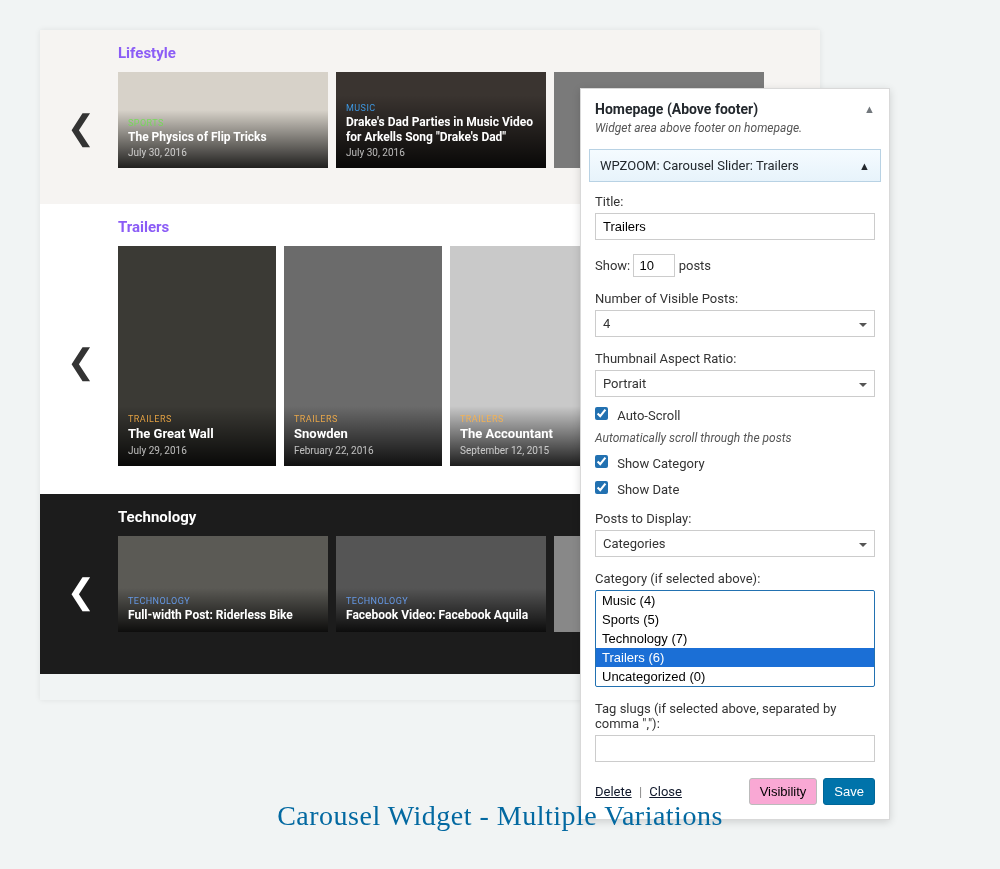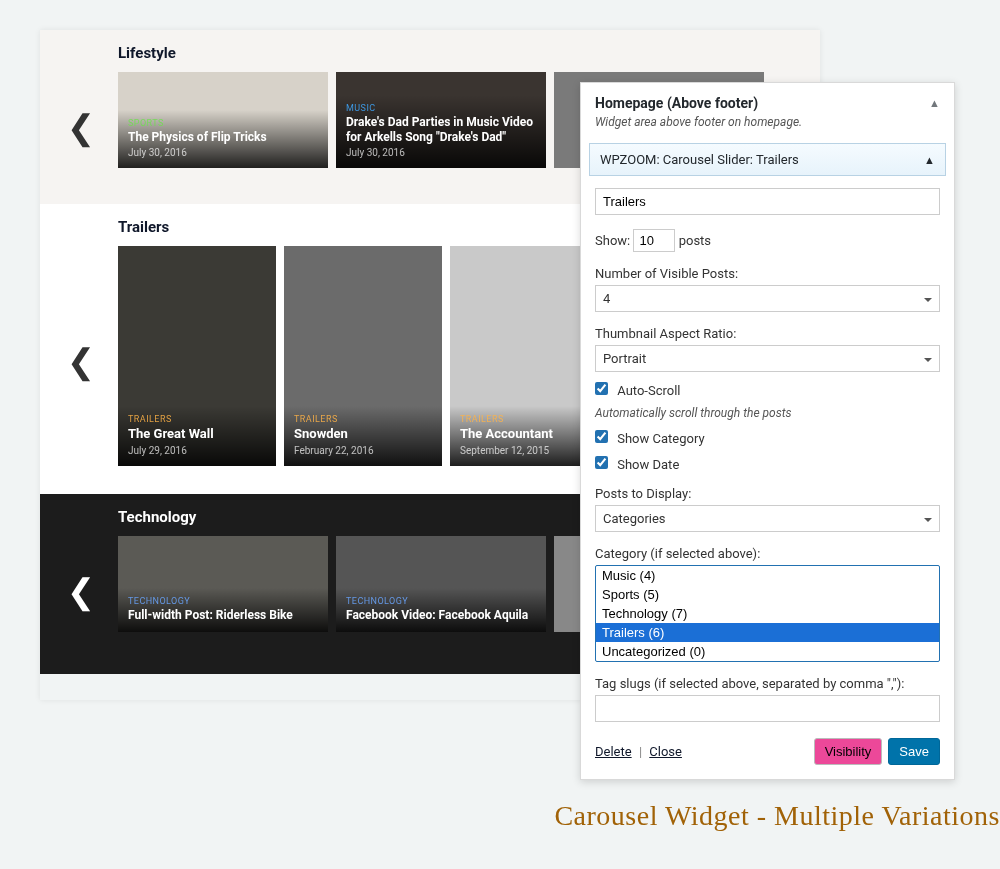--- a/index.html
+++ b/index.html
@@ -8,21 +8,21 @@
     background: #f1f4f4;
     width: 1000px;
     height: 869px;
     overflow: hidden;
     position: relative;
   }
   .stage { position: absolute; left:40px; top:30px; width:915px; height:670px; }
   
   .preview { position: absolute; left:0; top:0; width:780px; height:670px; box-shadow:0 0 6px rgba(0,0,0,.08);}
   .section { padding: 14px 0 0 0;}
-  .sec-head { font-weight:700; font-size:15px; color:#0f172a; padding:0 0 10px 78px; }
+  .sec-head { font-weight:700; font-size:15px; color:#8b5cf6; padding:0 0 10px 78px; }
   .sec-light { background:#f6f4f2;}
   .sec-white { background:#fff;}
   .sec-dark  { background:#1c1c1c;}
   .sec-dark .sec-head { color:#fff;}
   .row { position:relative; height:120px; }
   .row.tall { height:230px; }
   .arrow-btn { position:absolute; left:26px; width:30px; color:#333; display:flex; align-items:center; justify-content:center;
     font-size:34px; font-weight:300; cursor:pointer;}
   .sec-dark .arrow-btn { color:#fff;}
   .row .arrow-btn { top:35px;}
@@ -35,21 +35,21 @@
   .card .cat { font-size:9px; letter-spacing:.05em; text-transform:uppercase; opacity:.85; margin-bottom:2px;}
   .card .title { font-size:12px; font-weight:700; line-height:1.2;}
   .card.tall .title { font-size:13px;}
   .card .date { font-size:10px; opacity:.7; margin-top:3px;}
   
   .c1{background:#d7d2c9;} .c2{background:#3a3430;} .c3{background:#7a7a7a;}
   .c4{background:#3b3a35;} .c5{background:#6b6b6b;} .c6{background:#c9c9c9;} .c7{background:#999;}
   .c8{background:#5b5a55;} .c9{background:#555;} .c10{background:#888;}
 
   
-  .panel { position:absolute; left:540px; top:52px; width:375px; background:#fff; border:1px solid #d9d9d9;
+  .panel { position:absolute; left:540px; top:58px; width:310px; background:#fff; border:1px solid #d9d9d9;
     box-shadow:0 2px 8px rgba(0,0,0,.15); font-size:13px; color:#333; }
   .panel-head { padding:12px 14px 4px 14px; position:relative;}
   .panel-head h3 { font-size:14px; font-weight:700; color:#23282d;}
   .panel-head .desc { font-size:12px; color:#555; font-style:italic; margin-top:4px;}
   .panel-head .tri { position:absolute; right:14px; top:14px; font-size:11px; color:#72777c; cursor:pointer;}
   .widget-title { margin:10px 8px 0 8px; background:linear-gradient(#f5fbff,#e7f3fb); border:1px solid #b8d2e4;
     padding:8px 32px 8px 10px; font-size:13px; color:#23282d; position:relative; cursor:pointer;}
   .widget-title .tri { position:absolute; right:10px; top:10px; font-size:11px;}
   .form { padding:12px 14px 14px 14px; }
   label.block { display:block; margin-bottom:4px; }
@@ -67,25 +67,25 @@
   .chk { margin-top:10px; }
   .chk input { accent-color:#2271b1; margin-right:6px;}
   .hint { font-style:italic; font-size:12px; color:#555; margin-top:8px;}
   .listbox { width:100%; border:1px solid #2271b1; font-size:13px; background:#fff;}
   .listbox option { padding:2px 6px;}
   .listbox option.selected { background:#1b6fd6; color:#fff;}
   .foot { margin-top:16px; display:flex; align-items:center; justify-content:space-between;}
   .foot a { color:#0f172a; font-size:13px;}
   .foot .divider { color:#888; margin:0 4px;}
   .btns { display:flex; gap:6px;}
-  .btn { border:1px solid #bbb; background:#ec4899; padding:5px 10px; font-size:13px; border-radius:3px; cursor:pointer;}
+  .btn { border:1px solid #bbb; background:#f9a8d4; padding:5px 10px; font-size:13px; border-radius:3px; cursor:pointer;}
   .btn.primary { background:#0073aa; border-color:#006799; color:#fff;}
   
-  .caption { position:absolute; left:0; right:0; top:800px; text-align:right; font-family:"Comic Sans MS","Segoe Script",cursive;
-    font-size:28px; color:#a16207; letter-spacing:.5px;}
+  .caption { position:absolute; left:0; right:0; top:800px; text-align:center; font-family:"Comic Sans MS","Segoe Script",cursive;
+    font-size:28px; color:#0369a1; letter-spacing:.5px;}
 </style>
 </head>
 <body>
 
 <div class="stage">
 
   <div class="preview">
 
     <div class="section sec-light" style="padding-bottom:12px">
       <div class="sec-head">Lifestyle</div>
@@ -171,20 +171,21 @@
       <div class="tri">▲</div>
       <div class="desc">Widget area above footer on homepage.</div>
     </div>
     <div class="widget-title">
       <span>WPZOOM: Carousel Slider:</span>
       <span>Trailers</span>
       <span class="tri">▲</span>
     </div>
 
     <div class="form">
+      <label class="block">Title:</label>
       <input class="txt" value="Trailers" style="">
 
       <div class="mt">
         <span>Show:</span>
         <input class="posts-n" value="10" style="">
         <span>posts</span>
       </div>
 
       <label class="block mt">Number of Visible Posts:</label>
       <div class="select-wrap">

